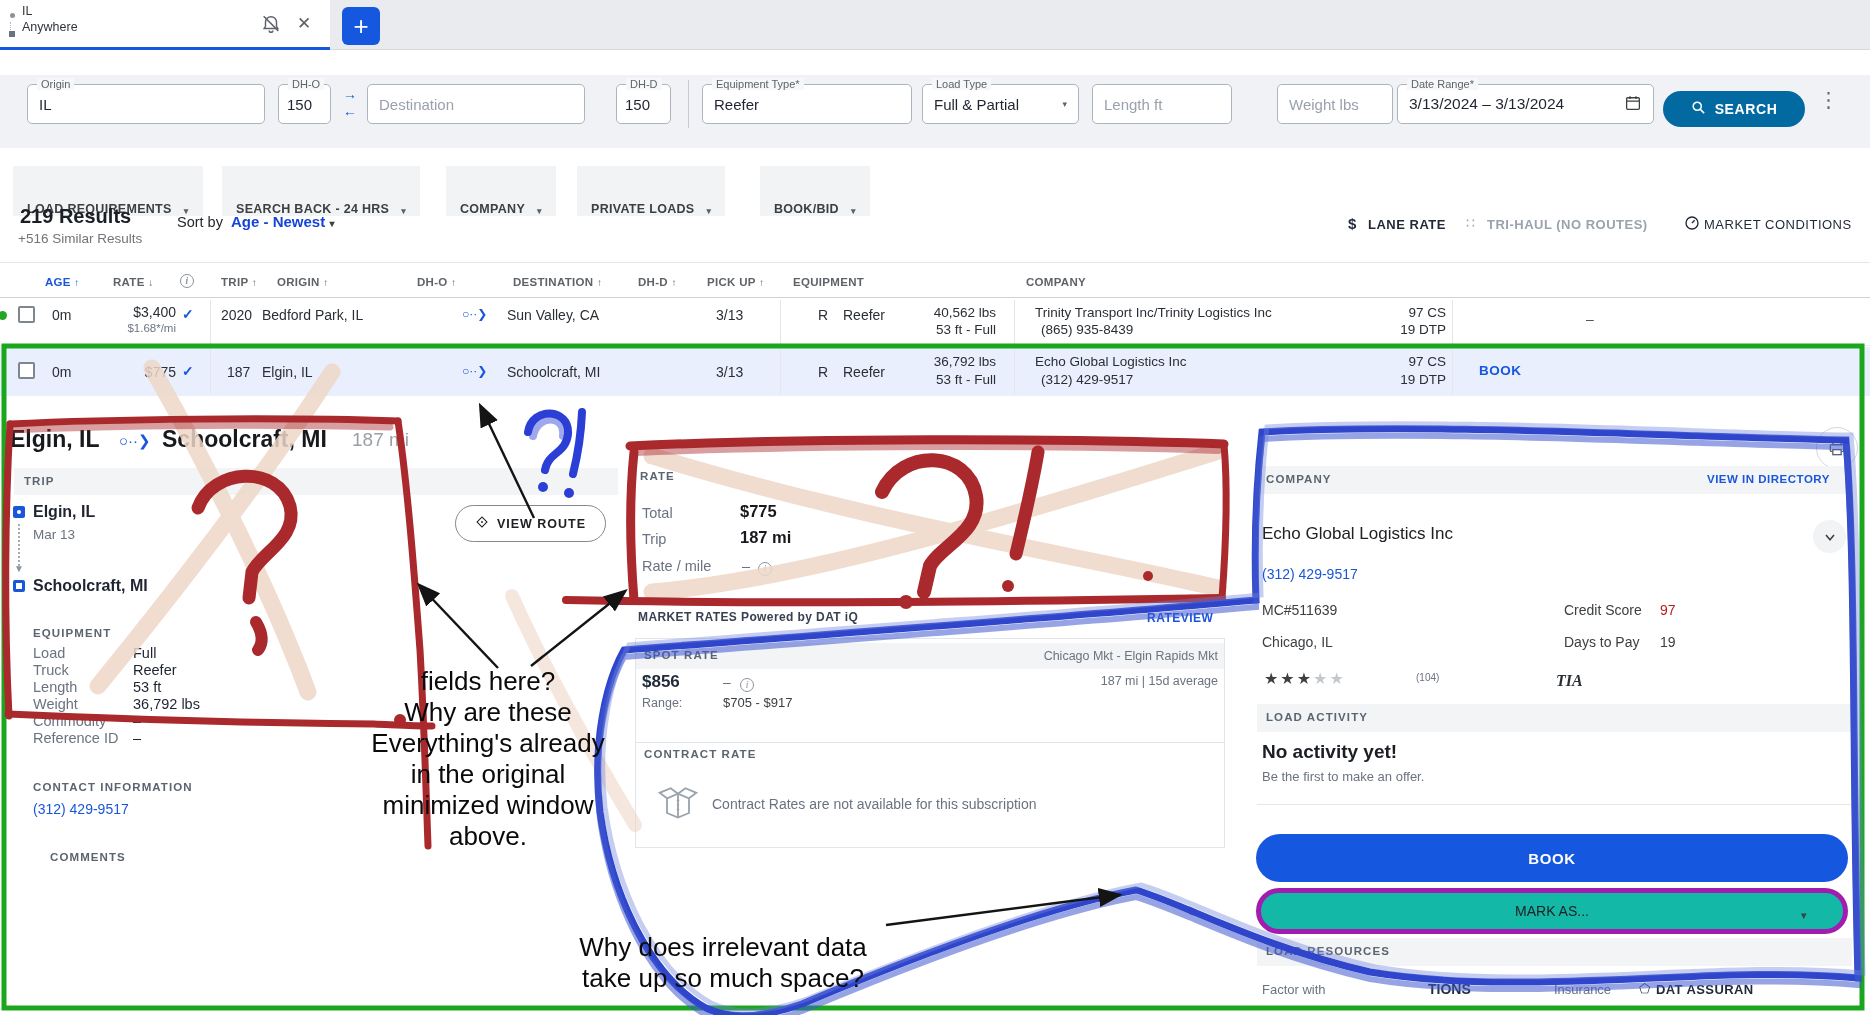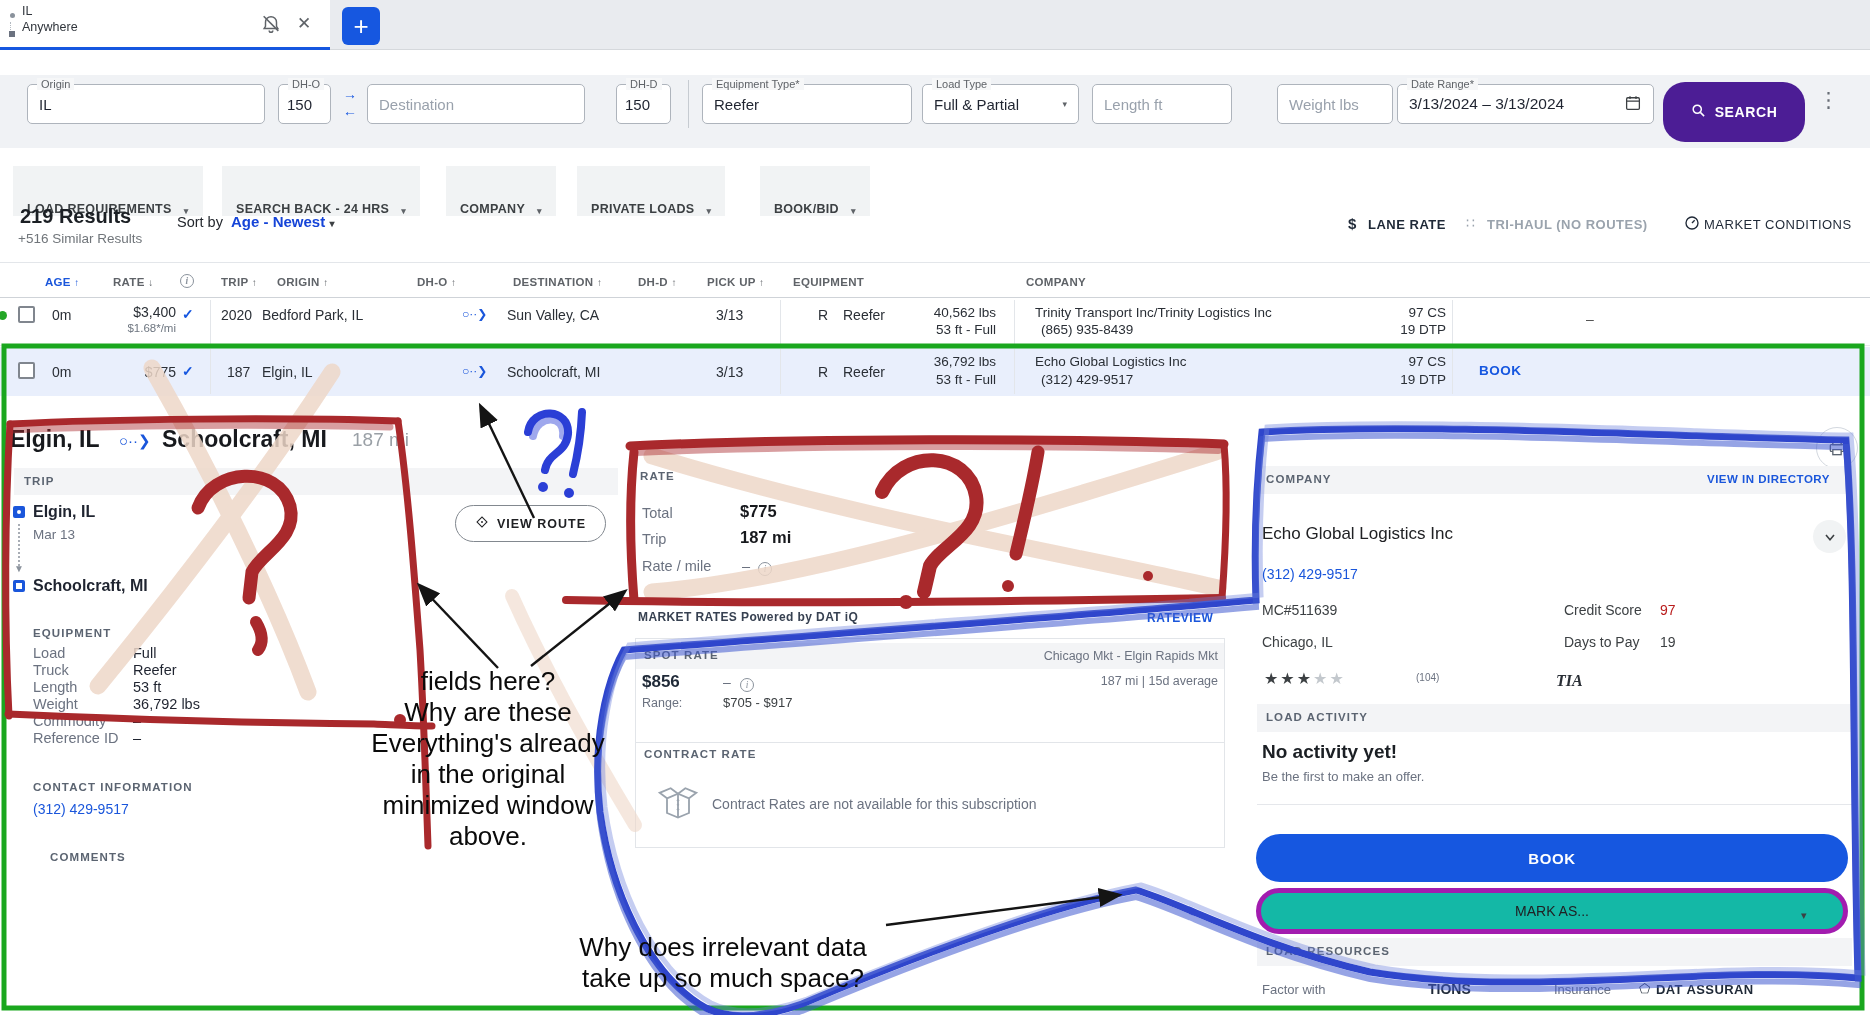--- a/index.html
+++ b/index.html
@@ -10,21 +10,21 @@
 
 .tabstrip{position:absolute;left:0;top:0;width:1870px;height:50px;background:#e9ebef;border-bottom:1px solid #d5d8dc}
 .tab-active{position:absolute;left:0;top:0;width:330px;height:50px;background:#fff;border-bottom:3px solid #1657e0}
 .add-tab{position:absolute;left:342px;top:7px;width:38px;height:38px;background:#1657e0;border-radius:6px;color:#fff;font-size:26px;display:flex;align-items:center;justify-content:center;cursor:pointer}
 
 .searchband{position:absolute;left:0;top:75px;width:1870px;height:73px;background:#f0f2f5}
 .field{position:absolute;top:84px;height:40px;background:#fff;border:1px solid #aeb4bc;border-radius:5px;display:flex;align-items:center;padding:0 11px;font-size:15px;color:#1f2430}
 .flabel{position:absolute;top:-7px;left:9px;background:#f6f7f8;padding:0 4px;font-size:11px;color:#5f6368;white-space:nowrap}
 .ph{color:#99a1ac}
 .vdiv{position:absolute;top:80px;height:48px;width:1px;background:#c6cbd1}
-.searchbtn{position:absolute;left:1663px;top:82px;width:142px;height:60px;background:#4c1d95;border-radius:22px;color:#fff;display:flex;align-items:center;justify-content:center;gap:9px;font-size:14px;font-weight:bold;letter-spacing:.6px;cursor:pointer}
+.searchbtn{position:absolute;left:1663px;top:91px;width:142px;height:36px;background:#0369a1;border-radius:22px;color:#fff;display:flex;align-items:center;justify-content:center;gap:9px;font-size:14px;font-weight:bold;letter-spacing:.6px;cursor:pointer}
 
 .chip{position:absolute;top:166px;height:50px;background:#f1f3f4;border-radius:0;display:flex;align-items:flex-end;gap:12px;padding:0 14px;font-size:12.5px;font-weight:bold;color:#3c4043;letter-spacing:.3px;cursor:pointer}
 .caret{font-size:9px;color:#5f6368}
 
 .th{position:absolute;top:276px;font-size:11.5px;font-weight:bold;color:#5f6368;letter-spacing:.3px}
 .arrow{font-size:10px}
 .cell{position:absolute;font-size:14px;color:#2a2f36;white-space:nowrap}
 .cell2{position:absolute;font-size:13.5px;color:#2a2f36;white-space:nowrap}
 .rowdiv{position:absolute;width:1px;background:#e3e6ea}
 .cb{position:absolute;left:18px;width:17px;height:17px;border:2px solid #80868e;border-radius:2px;background:#fff;cursor:pointer}

